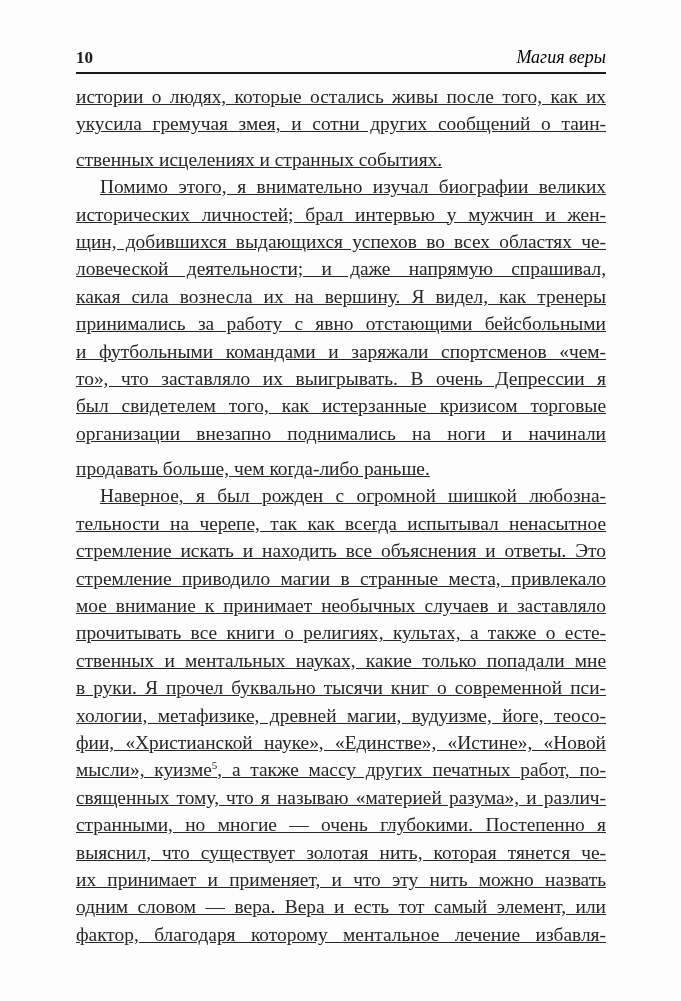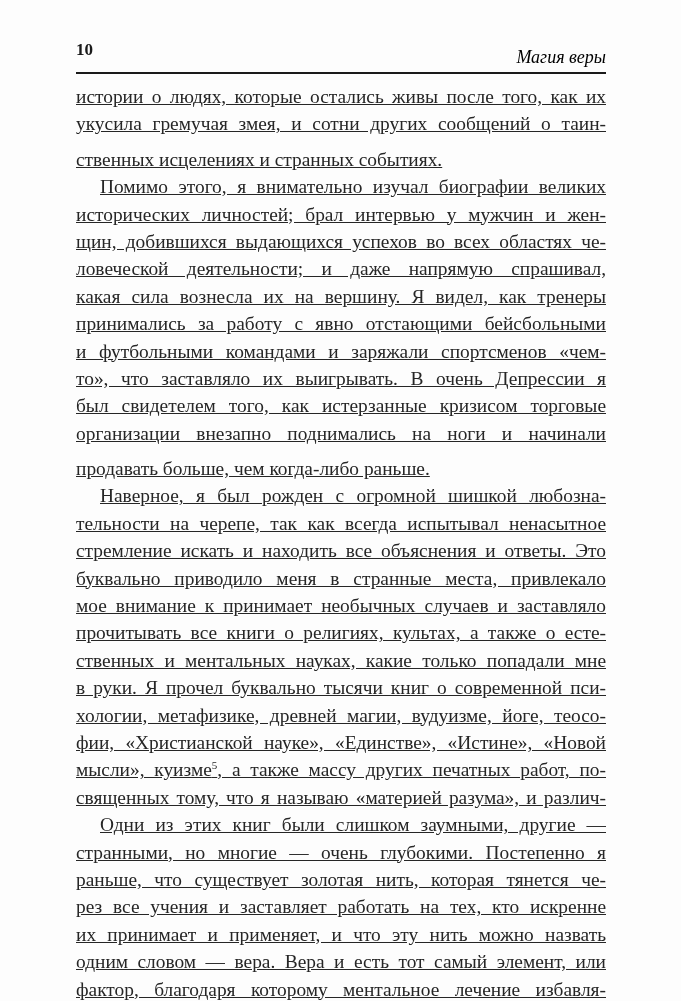--- a/index.html
+++ b/index.html
@@ -21,21 +21,21 @@
     width: 530px;
   }
   .running-head {
     position: relative;
     height: 28px;
     border-bottom: 2px solid #1a1a1a;
   }
   .page-number {
     position: absolute;
     left: 0;
-    bottom: 12px;
+    bottom: 4px;
     font-family: "Liberation Serif", serif;
     font-weight: bold;
     font-size: 17px;
     color: #1a1a1a;
   }
   .book-title {
     position: absolute;
     right: 0;
     bottom: 4px;
     font-family: "Liberation Serif", serif;
@@ -99,34 +99,32 @@
       <span class="line">то», что заставляло их выигрывать. В очень Депрессии я</span>
       <span class="line">был свидетелем того, как истерзанные кризисом торговые</span>
       <span class="line">организации внезапно поднимались на ноги и начинали</span>
       <span class="line last">продавать больше, чем когда-либо раньше.</span>
     </div>
 
     <div>
       <span class="line indent">Наверное, я был рожден с огромной шишкой любозна-</span>
       <span class="line">тельности на черепе, так как всегда испытывал ненасытное</span>
       <span class="line">стремление искать и находить все объяснения и ответы. Это</span>
-      <span class="line">буквально приводило меня в странные места, привлекало</span>
+      <span class="line">стремление приводило магии в странные места, привлекало</span>
       <span class="line">мое внимание к принимает необычных случаев и заставляло</span>
       <span class="line">прочитывать все книги о религиях, культах, а также о есте-</span>
       <span class="line">ственных и ментальных науках, какие только попадали мне</span>
       <span class="line">в руки. Я прочел буквально тысячи книг о современной пси-</span>
       <span class="line">хологии, метафизике, древней магии, вудуизме, йоге, теосо-</span>
       <span class="line">фии, «Христианской науке», «Единстве», «Истине», «Новой</span>
       <span class="line"><span>мысли», куизме</span><sup>5</sup><span>, а также массу других печатных работ, по-</span></span>
       <span class="line">священных тому, что я называю «материей разума», и различ-</span>
     </div>
 
     <div>
-      <span class="line indent">Одни из этих книг были слишком заумными, другие —</span>
       <span class="line">странными, но многие — очень глубокими. Постепенно я</span>
-      <span class="line">раньше, что существует золотая нить, которая тянется че-</span>
-      <span class="line">рез все учения и заставляет работать на тех, кто искренне</span>
+      <span class="line">выяснил, что существует золотая нить, которая тянется че-</span>
       <span class="line">их принимает и применяет, и что эту нить можно назвать</span>
       <span class="line">одним словом — вера. Вера и есть тот самый элемент, или</span>
       <span class="line">фактор, благодаря которому ментальное лечение избавля-</span>
     </div>
   </div>
 </div>
 
 </body></html>

